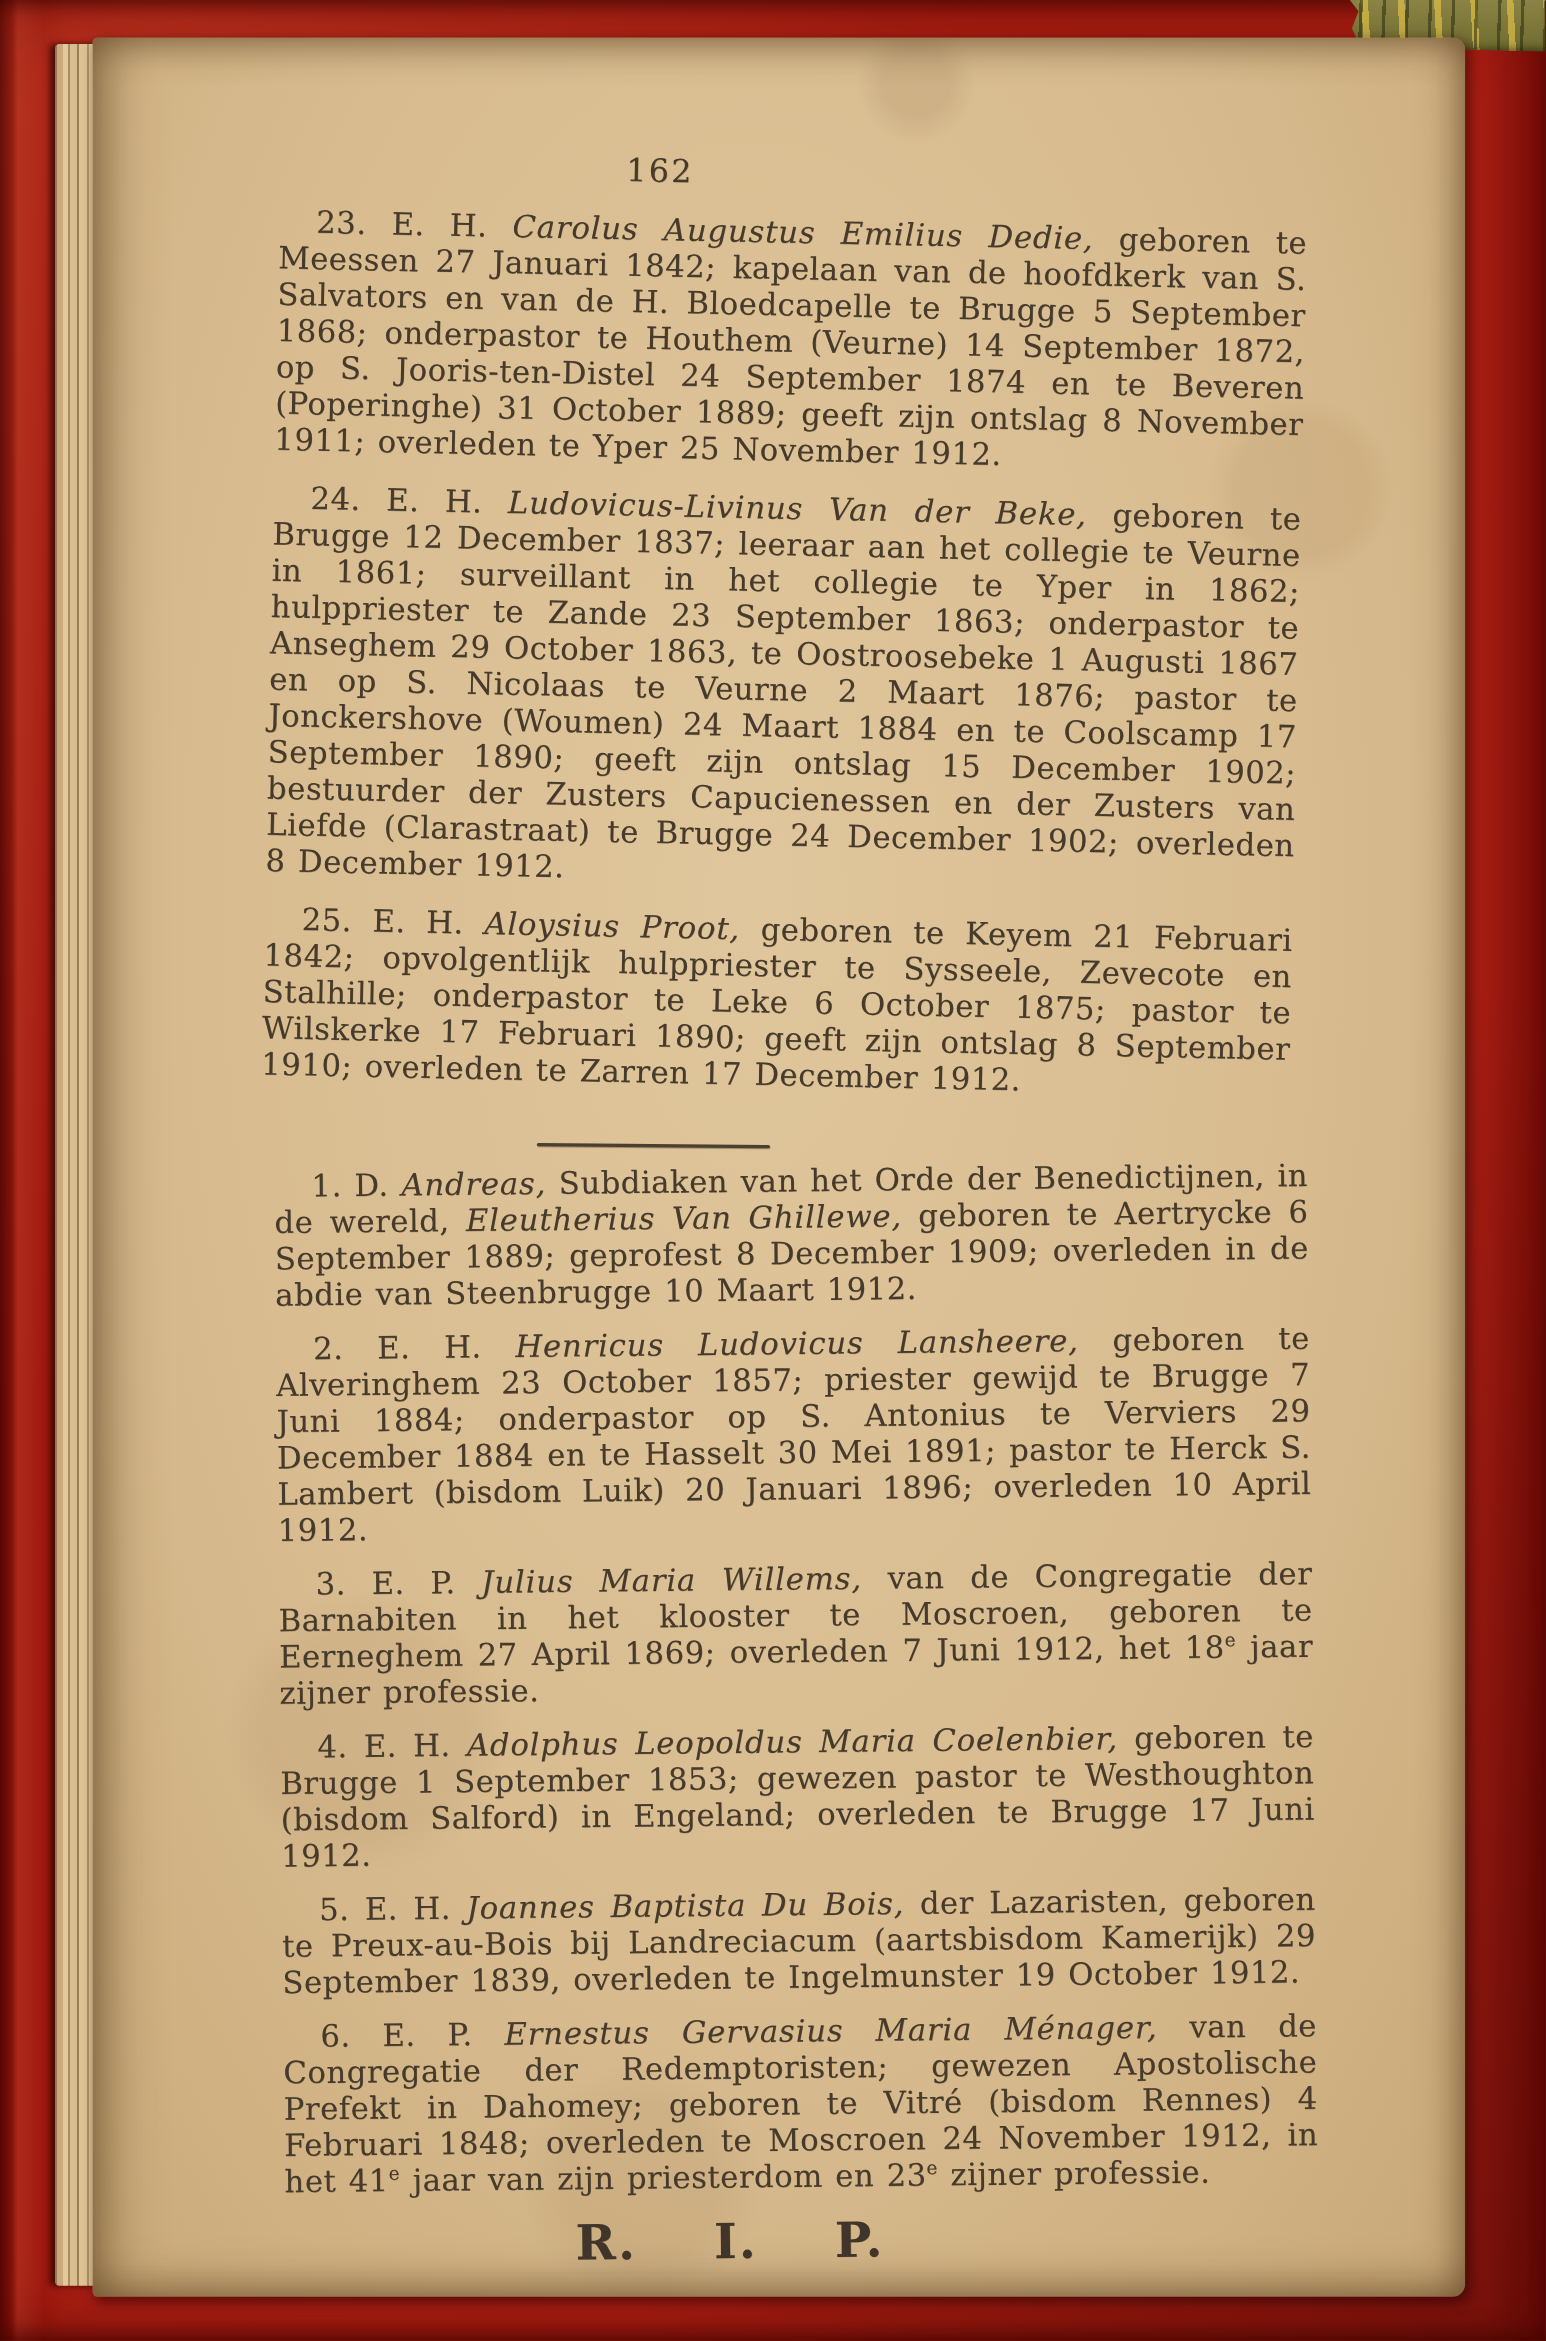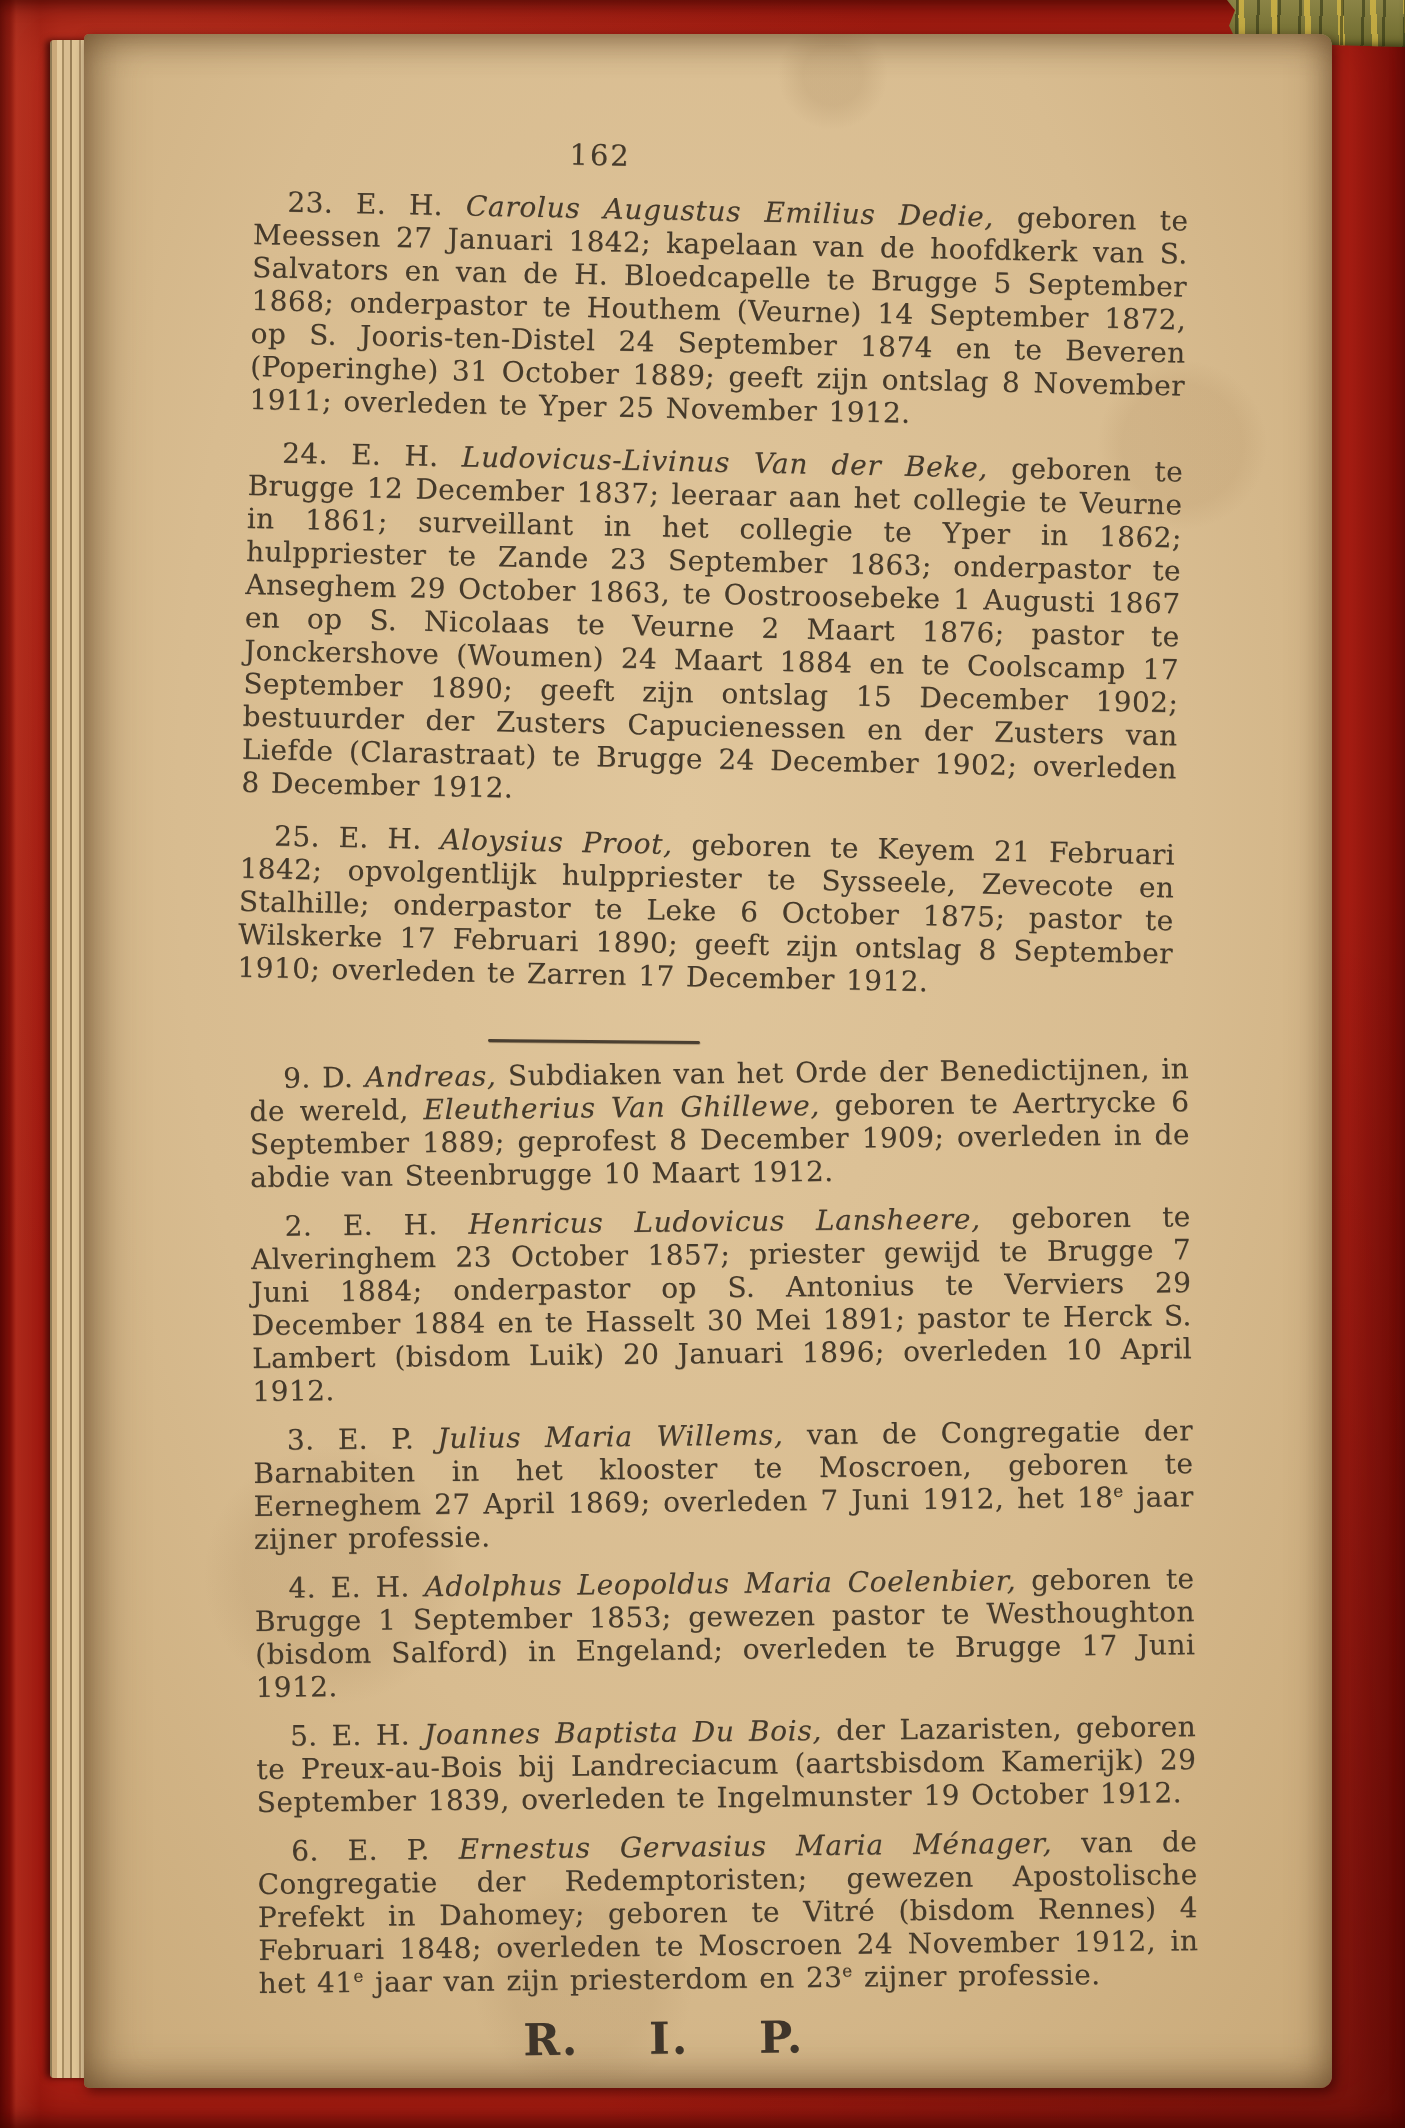--- a/index.html
+++ b/index.html
@@ -106,21 +106,21 @@
           <p class="entry"><span>23. E. H. </span><span class="it">Carolus Augustus Emilius Dedie,</span><span> geboren te Meessen 27 Januari 1842; kapelaan van de hoofdkerk van S. Salvators en van de H. Bloedcapelle te Brugge 5 September 1868; onderpastor te Houthem (Veurne) 14 September 1872, op S. Jooris-ten-Distel 24 September 1874 en te Beveren (Poperinghe) 31 October 1889; geeft zijn ontslag 8 November 1911; overleden te Yper 25 November 1912.</span></p>
           <p class="entry"><span>24. E. H. </span><span class="it">Ludovicus-Livinus Van der Beke,</span><span> geboren te Brugge 12 December 1837; leeraar aan het collegie te Veurne in 1861; surveillant in het collegie te Yper in 1862; hulppriester te Zande 23 September 1863; onderpastor te Anseghem 29 October 1863, te Oostroosebeke 1 Augusti 1867 en op S. Nicolaas te Veurne 2 Maart 1876; pastor te Jonckershove (Woumen) 24 Maart 1884 en te Coolscamp 17 September 1890; geeft zijn ontslag 15 December 1902; bestuurder der Zusters Capucienessen en der Zusters van Liefde (Clarastraat) te Brugge 24 December 1902; overleden 8 December 1912.</span></p>
           <p class="entry"><span>25. E. H. </span><span class="it">Aloysius Proot,</span><span> geboren te Keyem 21 Februari 1842; opvolgentlijk hulppriester te Sysseele, Zevecote en Stalhille; onderpastor te Leke 6 October 1875; pastor te Wilskerke 17 Februari 1890; geeft zijn ontslag 8 September 1910; overleden te Zarren 17 December 1912.</span></p>
         </div>
     </div>
 
     <div class="rule"></div>
 
     <div class="block-bottom ink">
       <div>
-          <p class="entry"><span>9. D. </span><span class="it">Andreas,</span><span> Subdiaken van het Orde der Benedictijnen, in de wereld, </span><span class="it">Eleutherius Van Ghillewe,</span><span> geboren te Aertrycke 6 September 1889; geprofest 8 December 1909; overleden in de abdie van Steenbrugge 10 Maart 1912.</span></p>
+          <p class="entry"><span>1. D. </span><span class="it">Andreas,</span><span> Subdiaken van het Orde der Benedictijnen, in de wereld, </span><span class="it">Eleutherius Van Ghillewe,</span><span> geboren te Aertrycke 6 September 1889; geprofest 8 December 1909; overleden in de abdie van Steenbrugge 10 Maart 1912.</span></p>
           <p class="entry"><span>2. E. H. </span><span class="it">Henricus Ludovicus Lansheere,</span><span> geboren te Alveringhem 23 October 1857; priester gewijd te Brugge 7 Juni 1884; onderpastor op S. Antonius te Verviers 29 December 1884 en te Hasselt 30 Mei 1891; pastor te Herck S. Lambert (bisdom Luik) 20 Januari 1896; overleden 10 April 1912.</span></p>
           <p class="entry"><span>3. E. P. </span><span class="it">Julius Maria Willems,</span><span> van de Congregatie der Barnabiten in het klooster te Moscroen, geboren te Eerneghem 27 April 1869; overleden 7 Juni 1912, het 18</span><sup>e</sup><span> jaar zijner professie.</span></p>
           <p class="entry"><span>4. E. H. </span><span class="it">Adolphus Leopoldus Maria Coelenbier,</span><span> geboren te Brugge 1 September 1853; gewezen pastor te Westhoughton (bisdom Salford) in Engeland; overleden te Brugge 17 Juni 1912.</span></p>
           <p class="entry"><span>5. E. H. </span><span class="it">Joannes Baptista Du Bois,</span><span> der Lazaristen, geboren te Preux-au-Bois bij Landreciacum (aartsbisdom Kamerijk) 29 September 1839, overleden te Ingelmunster 19 October 1912.</span></p>
           <p class="entry"><span>6. E. P. </span><span class="it">Ernestus Gervasius Maria Ménager,</span><span> van de Congregatie der Redemptoristen; gewezen Apostolische Prefekt in Dahomey; geboren te Vitré (bisdom Rennes) 4 Februari 1848; overleden te Moscroen 24 November 1912, in het 41</span><sup>e</sup><span> jaar van zijn priesterdom en 23</span><sup>e</sup><span> zijner professie.</span></p>
         </div>
       <div class="rip">
         <span>R.</span>
         <span>I.</span>
         <span>P.</span>

